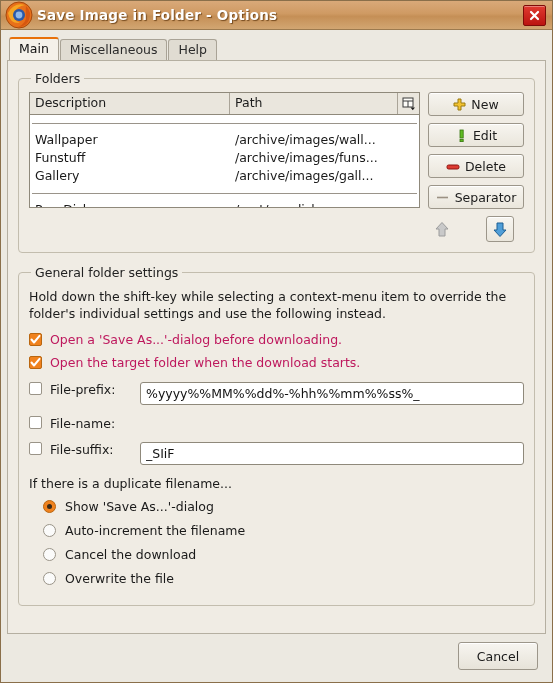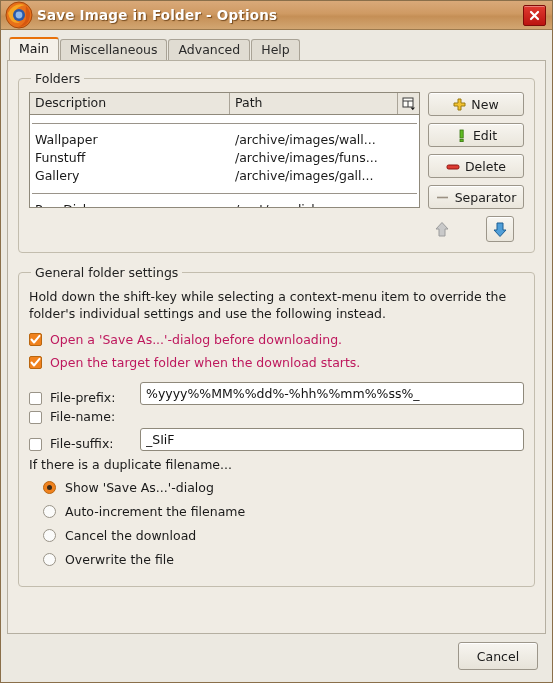--- a/index.html
+++ b/index.html
@@ -203,22 +203,22 @@
   .cbox {
     width: 13px; height: 13px; flex: 0 0 13px;
     border: 1px solid #9a9488;
     background: #fff; border-radius: 2px;
     display: flex; align-items: center; justify-content: center;
     box-sizing: border-box;
   }
   .cbox.on { background: #f0821e; border-color: #c2641010; border: 1px solid #b96610; }
   
   .field-row {
-    display: flex; align-items: flex-end;
-    margin-bottom: 4px;
+    display: flex; align-items: flex-start;
+    margin-bottom: 11px;
     border-radius: 11px;
   }
   .field-row .cbox { margin-right: 8px; }
   .flabel {
     width: 90px; flex: 0 0 90px;
     font-size: 12.5px; color: #1a1a1a;
   }
   .finput {
     flex: 1 1 auto;
     height: 23px;
@@ -292,21 +292,20 @@
     <div class="close-btn">
       <svg width="11" height="11" viewBox="0 0 11 11">
         <path d="M2 2 L9 9 M9 2 L2 9" stroke="#ffffff" stroke-width="2.2" stroke-linecap="round" fill="none"></path>
       </svg>
     </div>
   </div>
 
   <div class="tabstrip">
     <div class="tab active">Main</div>
     <div class="tab">Miscellaneous</div>
-    <div class="tab">Advanced</div>
     <div class="tab">Help</div>
   </div>
 
   <div class="panel">
 
     <fieldset>
       <legend>Folders</legend>
       <div class="folders-row">
 
         <div class="grid-wrap">

